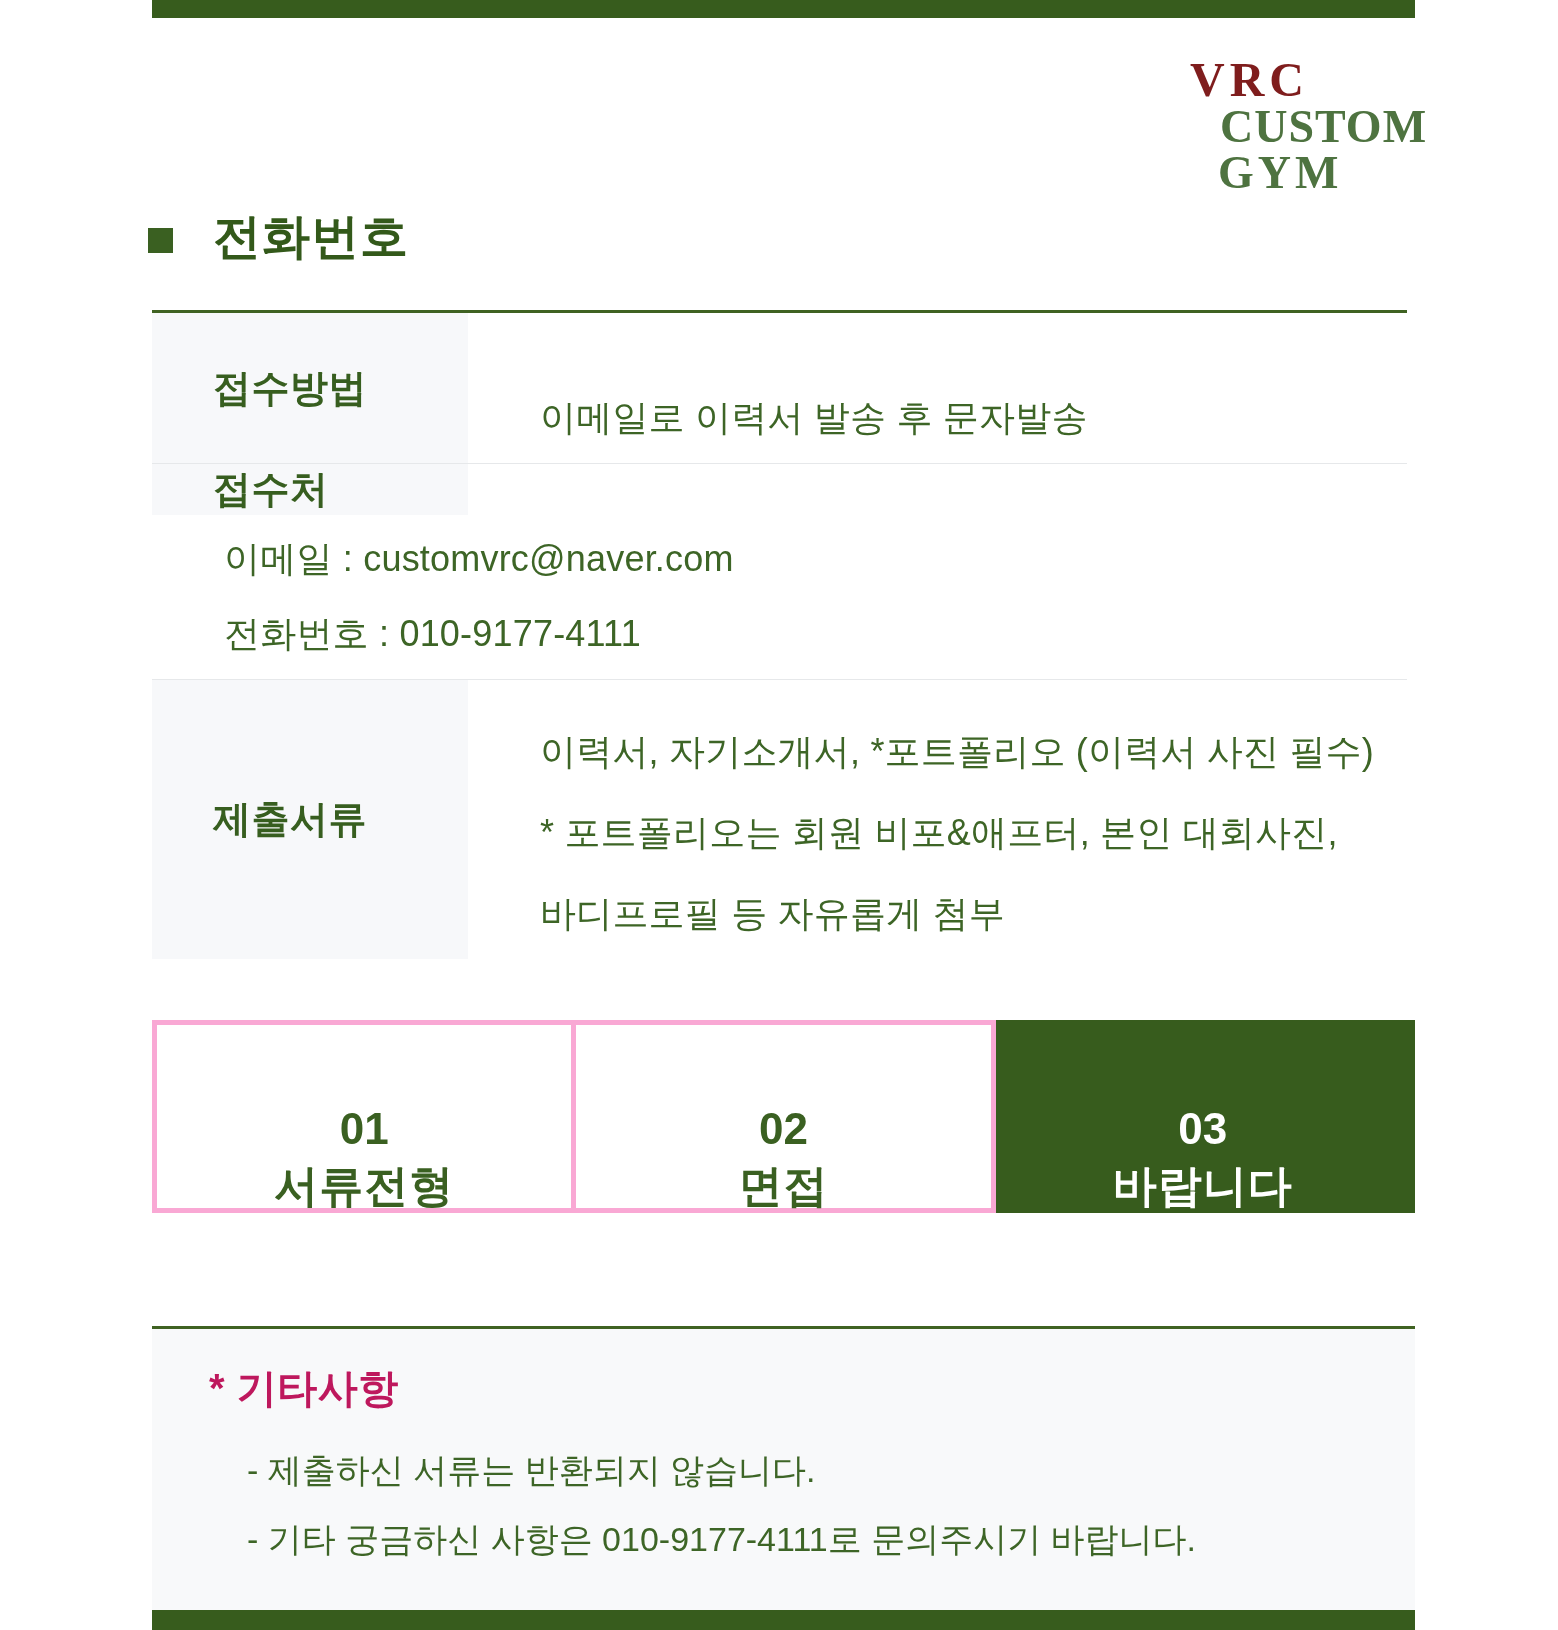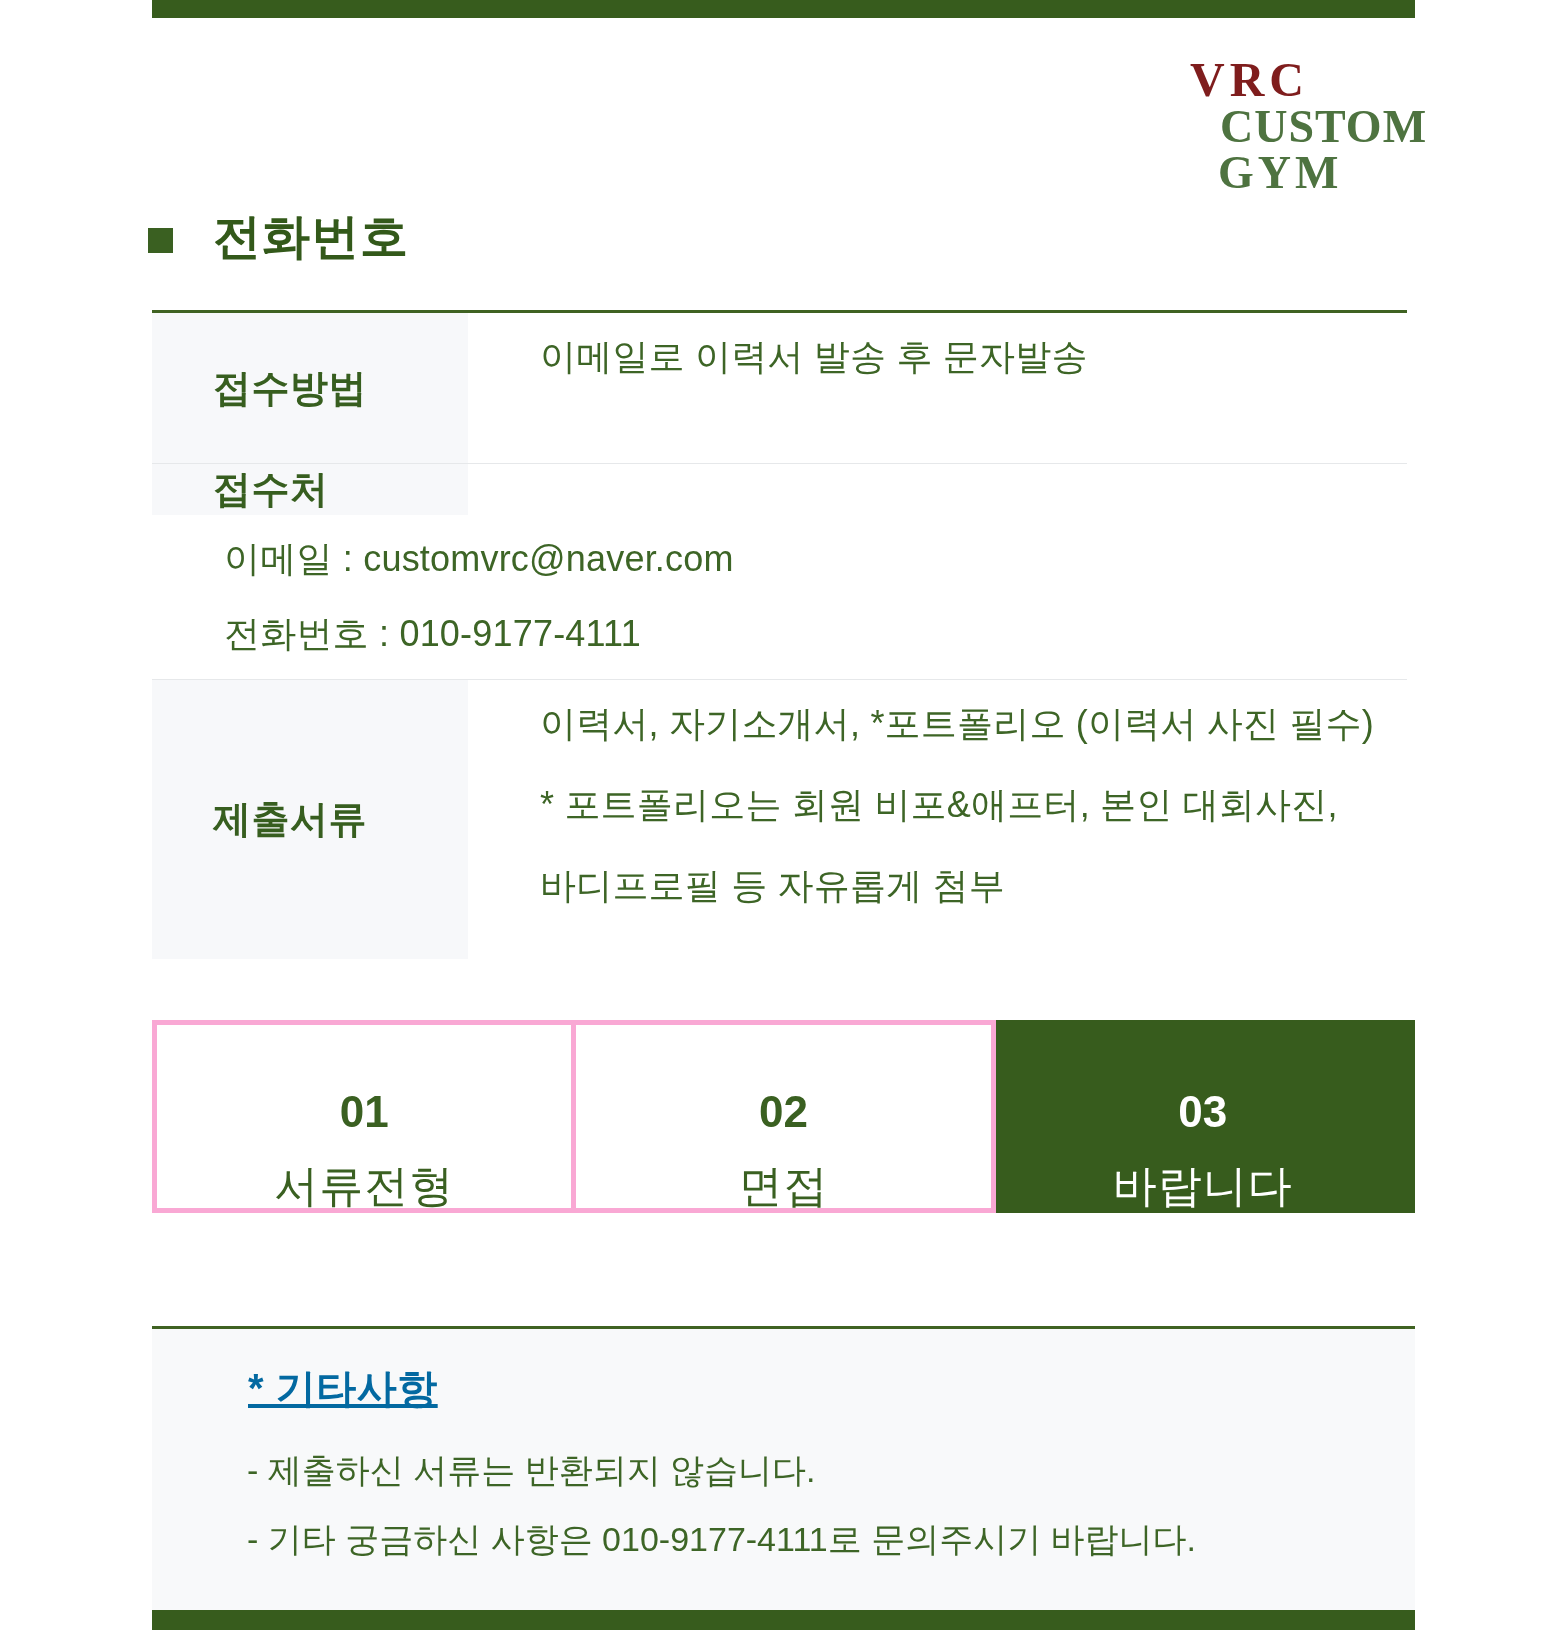--- a/index.html
+++ b/index.html
@@ -31,47 +31,47 @@
 
   
   .info-table { position: absolute; left: 152px; top: 310px; width: 1255px; border-top: 3px solid #3f6222; }
   .info-row { display: flex; }
   .info-row:not(:last-child) { border-bottom: 1px solid #e6e8ea; }
   .info-label {
     width: 316px; background: #f7f8fa; display: flex; align-items: center;
     padding-left: 61px; font-size: 38px; font-weight: bold; color: #375e1f; letter-spacing: 0.5px;
   }
   .info-value {
-    flex: 1; display: flex; flex-direction: column; justify-content: flex-start;
+    flex: 1; display: flex; flex-direction: column; justify-content: flex-end;
     padding: 20px 20px 20px 72px; font-size: 36px; color: #3d6526; letter-spacing: 0.2px;
   }
   .info-row-1 { min-height: 151px; }
   .info-row-2 { min-height: 192px; flex-direction: column; }
   .info-row-3 { min-height: 279px; }
   .info-row-2 .value-line + .value-line { margin-top: 26px; }
   .info-row-3 .value-line + .value-line { margin-top: 32px; }
 
   
   .steps { position: absolute; left: 152px; top: 1020px; width: 1263px; height: 193px; display: flex; }
   .step {
     flex: 1; background: #ffffff; border: 5px solid #f9a8d4;
     display: flex; flex-direction: column; justify-content: flex-end; align-items: center;
     color: #3a6021; text-align: center;
   }
   .step + .step { border-left: none; }
   .step.highlight { background: #375c1d; border-color: #375c1d; color: #ffffff; }
   .step-number { font-size: 44px; font-weight: 800; line-height: 1; }
-  .step-label  { font-size: 44px; font-weight: 400; line-height: 1; margin-top: 30px; letter-spacing: 1px; }
+  .step-label  { font-size: 44px; font-weight: 700; line-height: 1; margin-top: 13px; letter-spacing: 1px; }
 
   
   .notes {
     position: absolute; left: 152px; top: 1326px; width: 1263px; height: 284px;
     background: #f8f9fa; border-top: 3px solid #3f6222;
   }
-  .notes-title { margin: 32px 0 0 96px; font-size: 40px; font-weight: 800; color: #0369a1; letter-spacing: 0.5px; text-decoration: underline; }
+  .notes-title { margin: 32px 0 0 57px; font-size: 40px; font-weight: 800; color: #be185d; letter-spacing: 0.5px; }
   .notes-item  { margin: 34px 40px 0 95px; font-size: 34px; color: #3d6526; line-height: 1.2; }
   .notes-item + .notes-item { margin-top: 28px; }
 </style>
 </head>
 <body>
 
 <div class="page">
 
   <div class="top-bar"></div>
 

